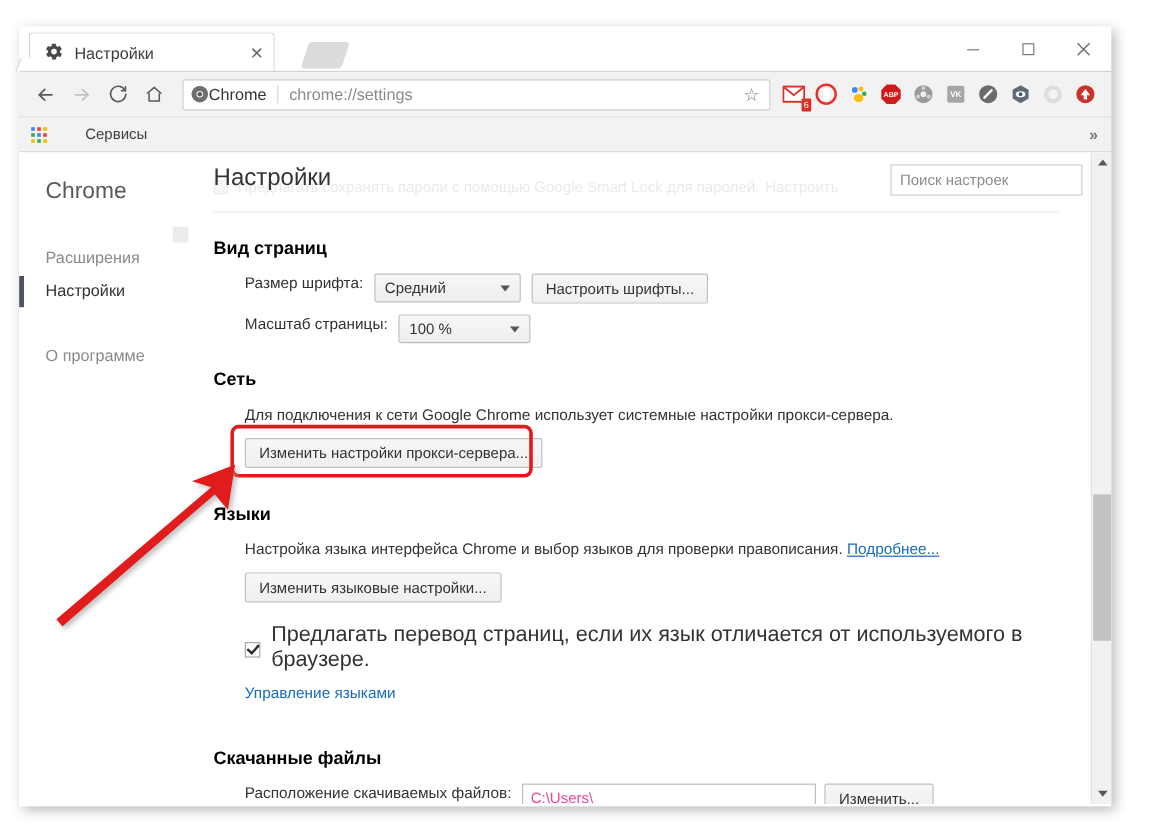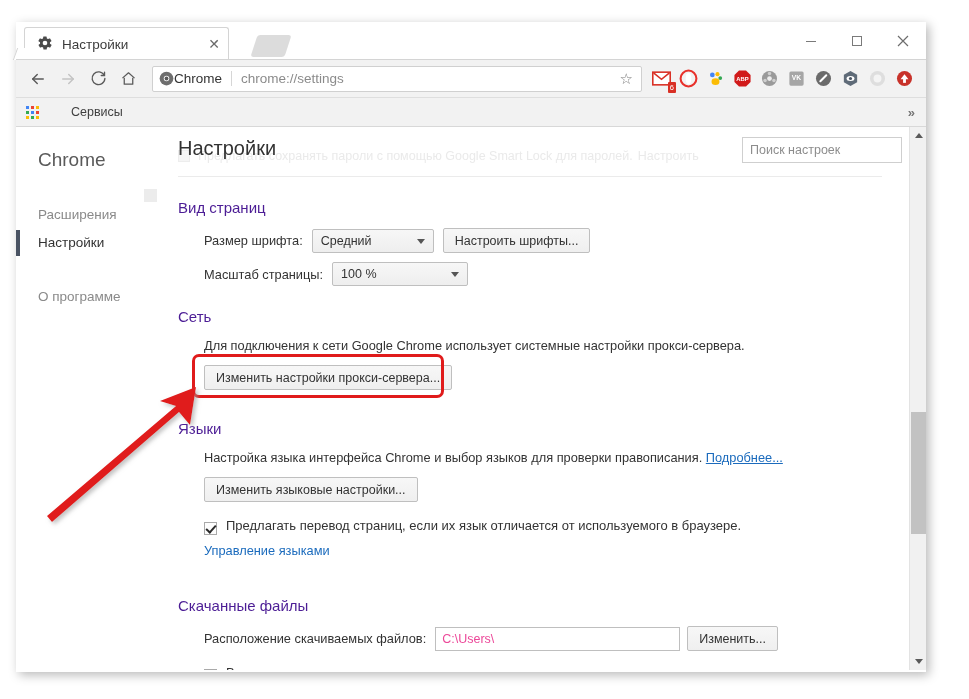--- a/index.html
+++ b/index.html
@@ -236,26 +236,26 @@
     z-index: 3;
   }
   .hr {
     margin-top: 16px;
     height: 1px; background: #ebebeb;
     margin-right: 24px;
   }
 
   .section { margin-top: 22px; }
   .section-title {
-    font-size: 15px; color: #4c1d95;
+    font-size: 15px; color: #000000;
     margin-bottom: 12px;
-    font-weight: 400;
+    font-weight: 700;
   }
   .row {
-    display: flex; align-items: center;
+    display: flex; align-items: flex-start;
     margin-bottom: 9px;
     padding-left: 26px;
     font-size: 12.8px; color: #333;
   }
   .row-label { margin-right: 9px; color: #333; font-size: 12.8px; }
   .desc {
     padding-left: 26px;
     font-size: 12.8px; color: #333;
     margin-bottom: 11px;
     line-height: 17px;
@@ -302,24 +302,24 @@
     background: #fff;
     border: 1px solid #bfbfbf;
     height: 24px;
     font-size: 12.5px;
     color: #ec4899;
     padding: 0 6px;
     display: inline-flex; align-items: center;
     font-family: "Liberation Sans", sans-serif;
   }
   .cbrow {
-    display: flex; align-items: flex-end;
+    display: flex; align-items: center;
     padding-left: 26px;
     margin-bottom: 9px;
-    font-size: 13px; color: #333;
+    font-size: 18px; color: #333;
   }
   .cbox {
     width: 13px; height: 13px;
     border: 1px solid #a9a9a9;
     background: #fdfdfd;
     margin-right: 9px;
     flex: none;
     position: relative;
     top: 2px;
     display: flex; align-items: center; justify-content: center;
@@ -587,21 +587,21 @@
               <span class="row-label">Размер шрифта:</span>
               <span class="fakeselect" style="width:122px">
                 <span>Средний</span>
                 <span class="caret"></span>
               </span>
               <span style="width:9px"></span>
               <span class="btn">Настроить шрифты...</span>
             </div>
             <div class="row">
               <span class="row-label">Масштаб страницы:</span>
-              <span class="fakeselect" style="width:136px">
+              <span class="fakeselect" style="width:110px">
                 <span>100 %</span>
                 <span class="caret"></span>
               </span>
             </div>
           </div>
 
           <div class="section">
             <div class="section-title">Сеть</div>
             <div class="desc">Для подключения к сети Google Chrome использует системные настройки прокси-сервера.</div>
             <div class="proxy-wrap">

